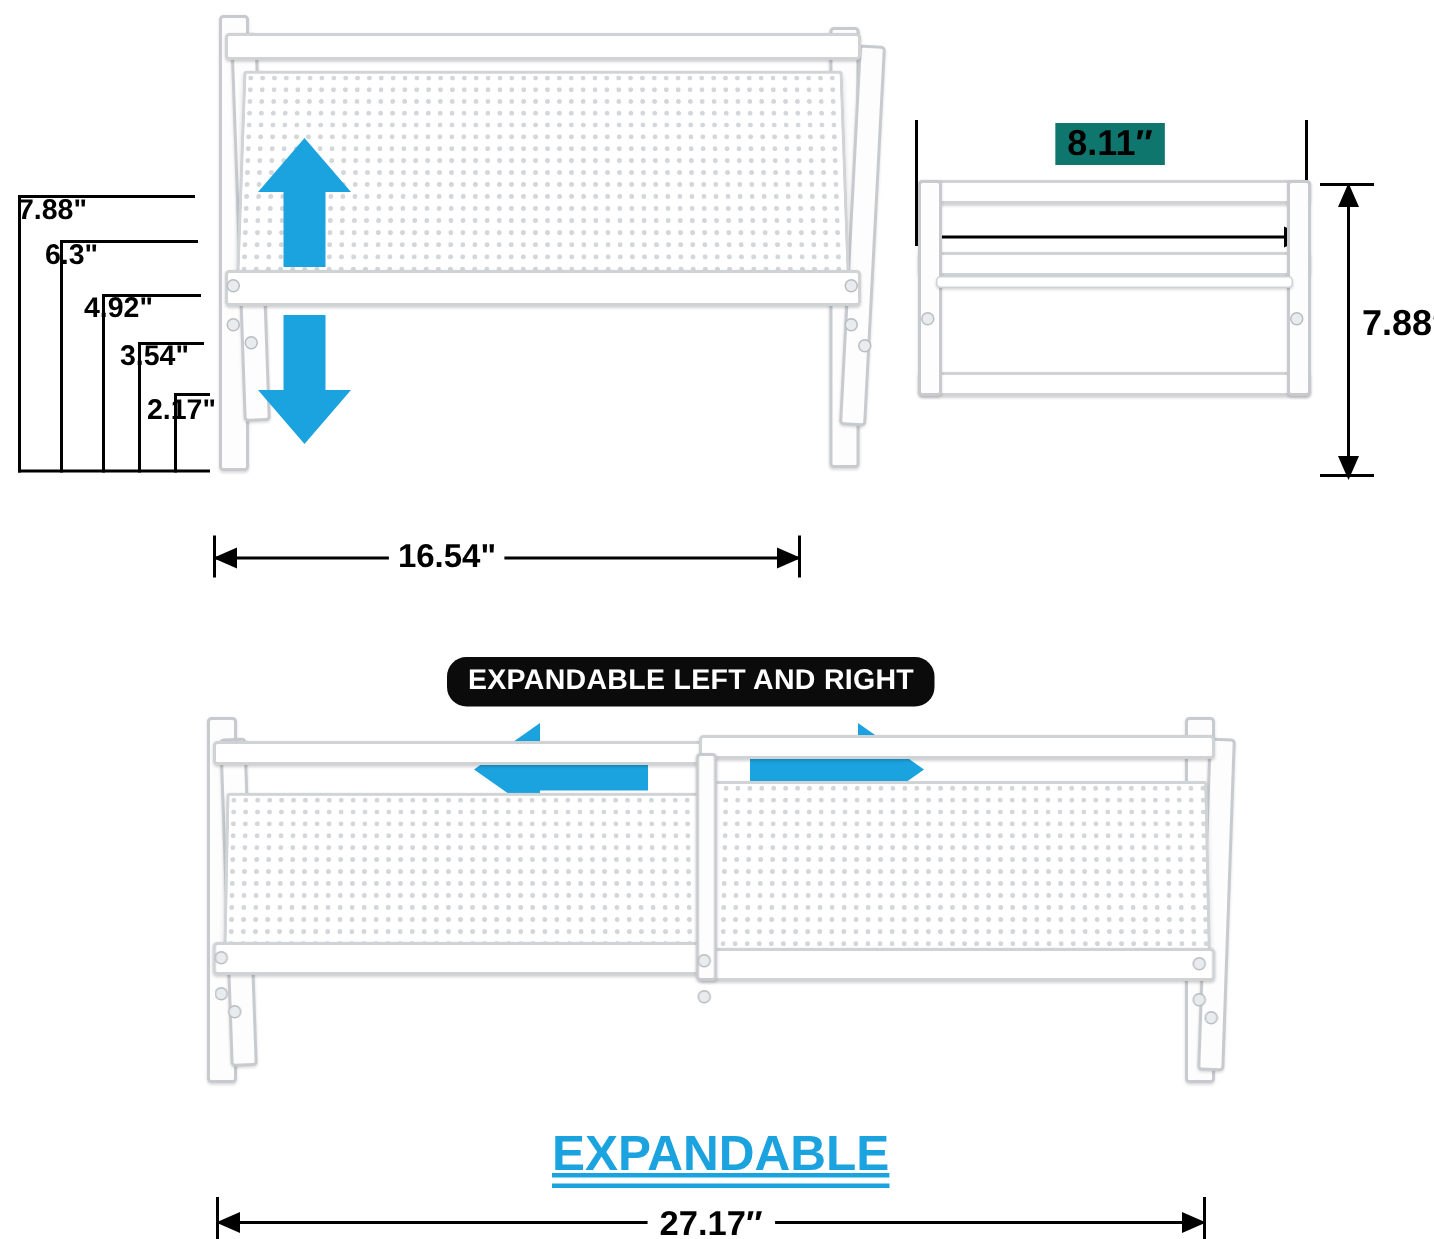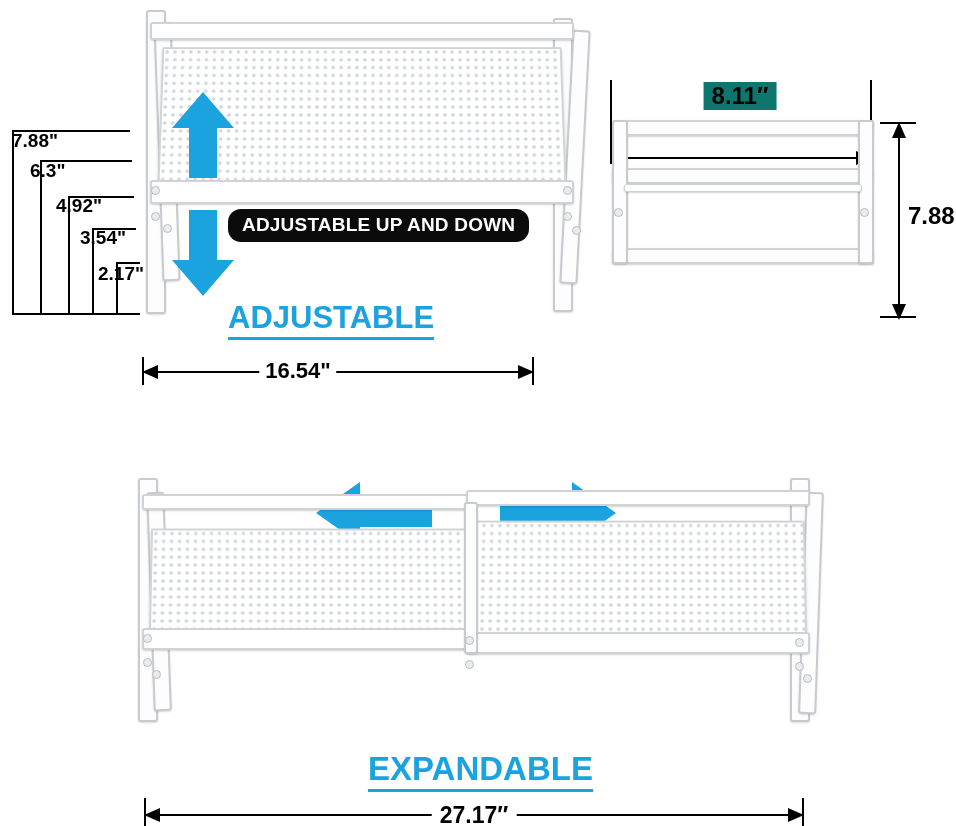--- a/index.html
+++ b/index.html
@@ -67,23 +67,21 @@
     <div class="screw" style="left:572px;top:226px;"></div>
 
     <svg class="abs" style="left:172px;top:92px;" width="62" height="86" viewBox="0 0 62 86">
       <polygon class="bluefill" points="31,0 62,36 45,36 45,86 17,86 17,36 0,36"></polygon>
     </svg>
 
     <svg class="abs" style="left:172px;top:210px;" width="62" height="86" viewBox="0 0 62 86">
       <polygon class="bluefill" points="31,86 62,50 45,50 45,0 17,0 17,50 0,50"></polygon>
     </svg>
 
-    <div class="pill" style="left:228px;top:209px;font-size:19px;">ADJUSTABLE UP AND DOWN</div>
-
-    <div class="bigtitle" style="left:228px;top:300px;font-size:31px;">ADJUSTABLE</div>
+
 
     <div class="dimline vline" style="left:12px;top:130px;height:185px;"></div>
     <div class="dimline vline" style="left:40px;top:160px;height:155px;"></div>
     <div class="dimline vline" style="left:68px;top:196px;height:119px;"></div>
     <div class="dimline vline" style="left:92px;top:228px;height:87px;"></div>
     <div class="dimline vline" style="left:116px;top:262px;height:53px;"></div>
 
     <div class="dimline hline" style="left:12px;top:130px;width:118px;"></div>
     <div class="dimline hline" style="left:40px;top:160px;width:92px;"></div>
     <div class="dimline hline" style="left:68px;top:196px;width:66px;"></div>
@@ -139,20 +137,21 @@
       <polygon points="8,0 1,16 15,16" fill="#000"></polygon>
     </svg>
     <svg class="abs" style="left:301px;top:244px;" width="16" height="16" viewBox="0 0 16 16">
       <polygon points="8,16 1,0 15,0" fill="#000"></polygon>
     </svg>
     <div class="dimlabel" style="left:318px;top:142px;font-size:24px;">7.88″</div>
   </div>
 
   <div class="abs" style="left:0;top:420px;width:956px;height:406px;">
 
+    <div class="pill" style="left:298px;top:18px;font-size:19px;">EXPANDABLE LEFT AND RIGHT</div>
 
     <svg class="abs" style="left:316px;top:62px;" width="116" height="62" viewBox="0 0 116 62">
       <polygon class="bluefill" points="0,31 44,0 44,17 116,17 116,45 44,45 44,62"></polygon>
     </svg>
 
     <svg class="abs" style="left:500px;top:62px;" width="116" height="62" viewBox="0 0 116 62">
       <polygon class="bluefill" points="116,31 72,0 72,17 0,17 0,45 72,45 72,62"></polygon>
     </svg>
 
     <div class="leg" style="left:138px;top:58px;width:16px;height:240px;"></div>
@@ -176,21 +175,21 @@
 
     <div class="screw" style="left:143px;top:214px;"></div>
     <div class="screw" style="left:143px;top:238px;"></div>
     <div class="screw" style="left:152px;top:250px;"></div>
     <div class="screw" style="left:465px;top:216px;"></div>
     <div class="screw" style="left:465px;top:240px;"></div>
     <div class="screw" style="left:795px;top:218px;"></div>
     <div class="screw" style="left:795px;top:242px;"></div>
     <div class="screw" style="left:803px;top:254px;"></div>
 
-    <div class="bigtitle" style="left:368px;top:330px;font-size:33px;">EXPANDABLE</div>
+    <div class="bigtitle" style="left:368px;top:330px;font-size:33px;text-decoration:underline;">EXPANDABLE</div>
 
     <div class="dimline hline" style="left:144px;top:394px;width:660px;"></div>
     <div class="dimline vline" style="left:144px;top:378px;height:28px;"></div>
     <div class="dimline vline" style="left:802px;top:378px;height:28px;"></div>
     <svg class="abs" style="left:144px;top:387px;" width="16" height="16" viewBox="0 0 16 16">
       <polygon points="0,8 16,1 16,15" fill="#000"></polygon>
     </svg>
     <svg class="abs" style="left:788px;top:387px;" width="16" height="16" viewBox="0 0 16 16">
       <polygon points="16,8 0,1 0,15" fill="#000"></polygon>
     </svg>

